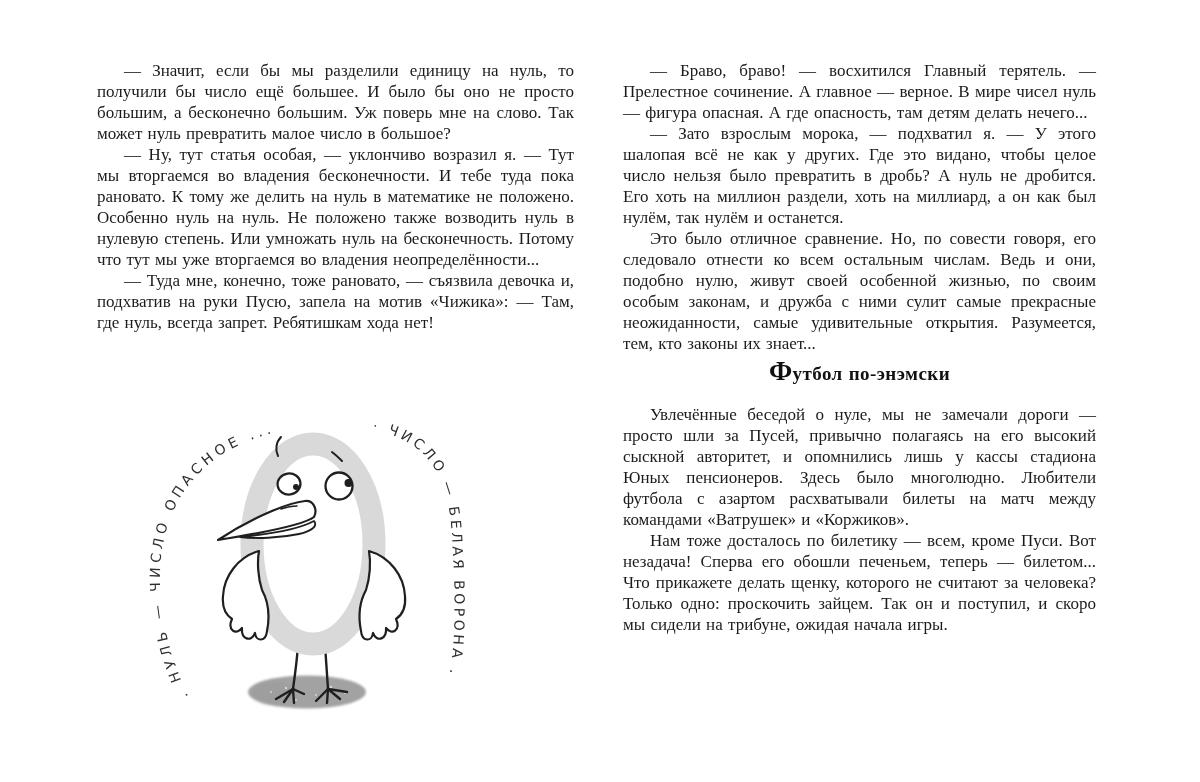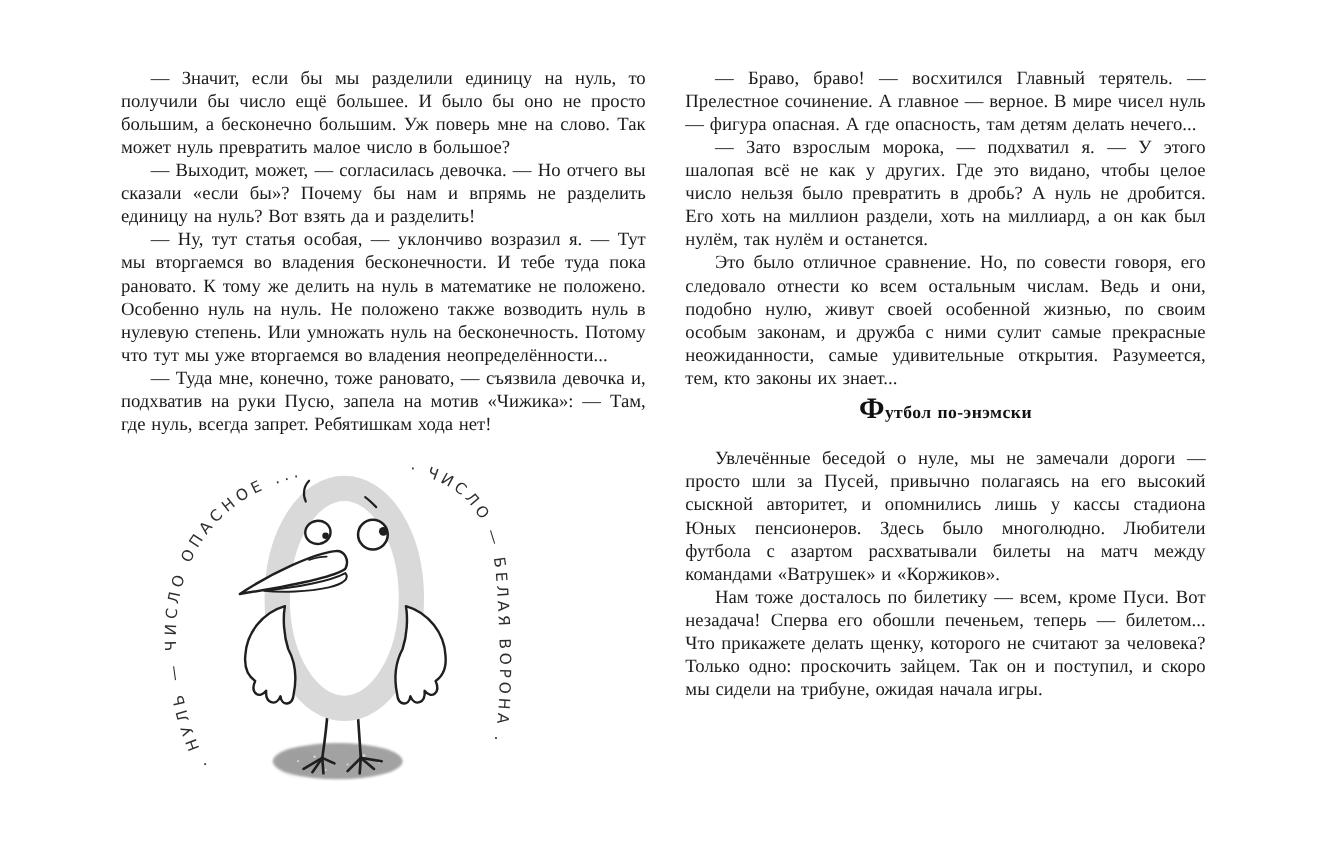--- a/index.html
+++ b/index.html
@@ -18,27 +18,27 @@
 
   .text-col {
     position: absolute;
     top: 60px;
     font-size: 17px;
     line-height: 21px;
     text-align: justify;
     word-spacing: 1px;
     color: #1b1b1b;
   }
-  .page-left .text-col { left: 110px; width: 477px; }
+  .page-left .text-col { left: 97px; width: 477px; }
   .page-right .text-col { left: 47px; width: 473px; }
 
   p.para { text-indent: 27px; hyphens: auto; }
 
   h2.chapter-heading {
-    font-size: 16px;
+    font-size: 19px;
     font-weight: bold;
     text-align: center;
     text-indent: 0;
     letter-spacing: 0.4px;
     margin-top: 7px;
     margin-bottom: 20px;
     color: #111;
   }
   h2.chapter-heading::first-letter { font-size: 27px; }
 
@@ -71,21 +71,20 @@
   .softer { filter: blur(2.2px); }
 </style>
 </head>
 <body>
 
 <div class="spread">
 
   <section class="page page-left">
     <div class="text-col">
       <p class="para">— Значит, если бы мы разделили единицу на нуль, то получили бы число ещё большее. И было бы оно не просто большим, а бесконечно большим. Уж поверь мне на слово. Так может нуль превратить малое число в большое?</p>
-      <p class="para">— Выходит, может, — согласилась девочка. — Но отчего вы сказали «если бы»? Почему бы нам и впрямь не разделить единицу на нуль? Вот взять да и разделить!</p>
       <p class="para">— Ну, тут статья особая, — уклончиво возразил я. — Тут мы вторгаемся во владения бесконечности. И тебе туда пока рановато. К тому же делить на нуль в математике не положено. Особенно нуль на нуль. Не положено также возводить нуль в нулевую степень. Или умножать нуль на бесконечность. Потому что тут мы уже вторгаемся во владения неопределённости...</p>
       <p class="para">— Туда мне, конечно, тоже рановато, — съязвила девочка и, подхватив на руки Пусю, запела на мотив «Чижика»: — Там, где нуль, всегда запрет. Ребятишкам хода нет!</p>
     </div>
 
     <svg class="illustration" viewBox="0 0 600 782" width="600" height="782" xmlns="http://www.w3.org/2000/svg">
       <defs>
         <path id="arcL" d="M 190,700 C 148,612 142,505 224,453 C 262,431 302,424 350,428" fill="none"></path>
         <path id="arcR" d="M 370,430 C 420,437 446,468 451,524 C 456,592 458,662 441,706" fill="none"></path>
       </defs>
 

